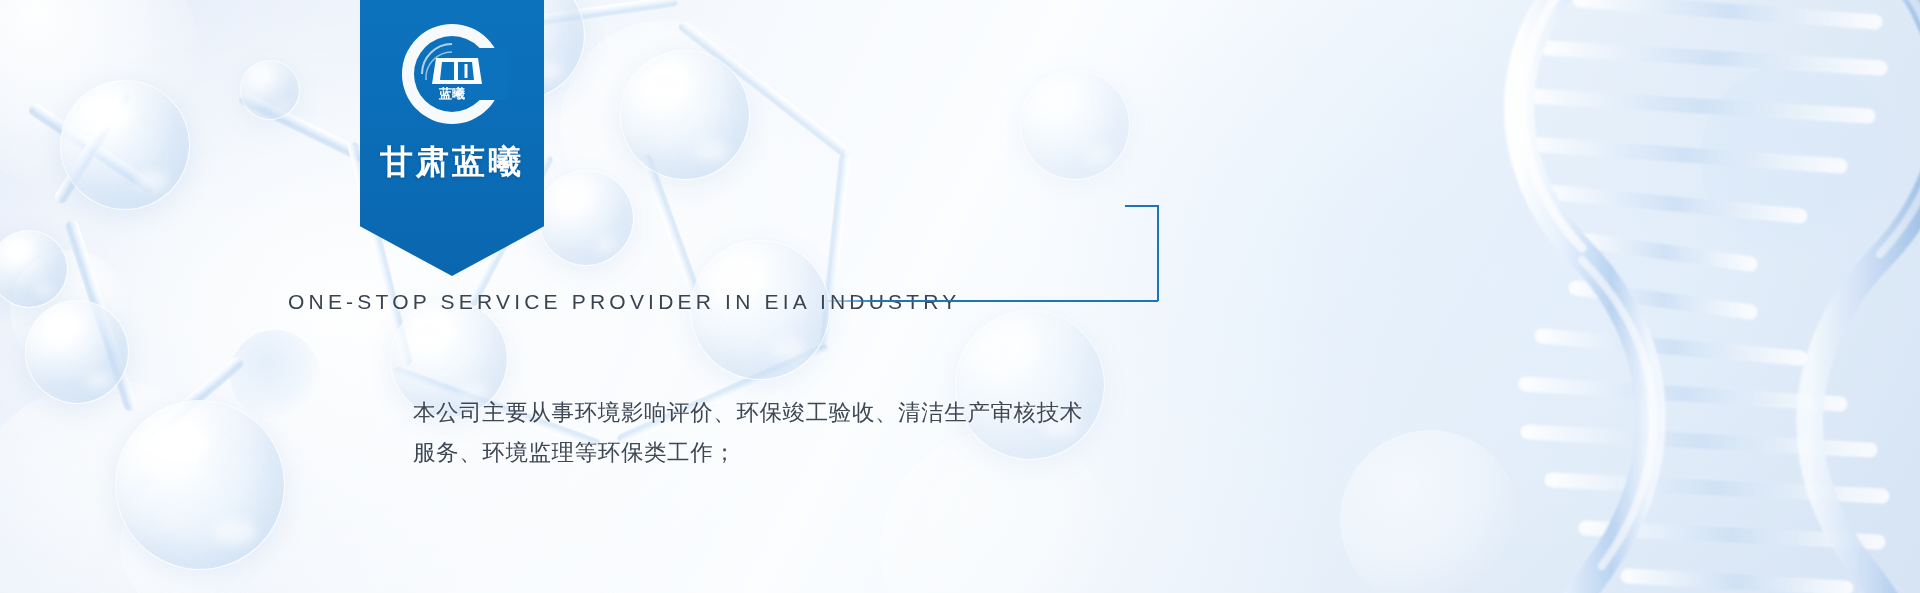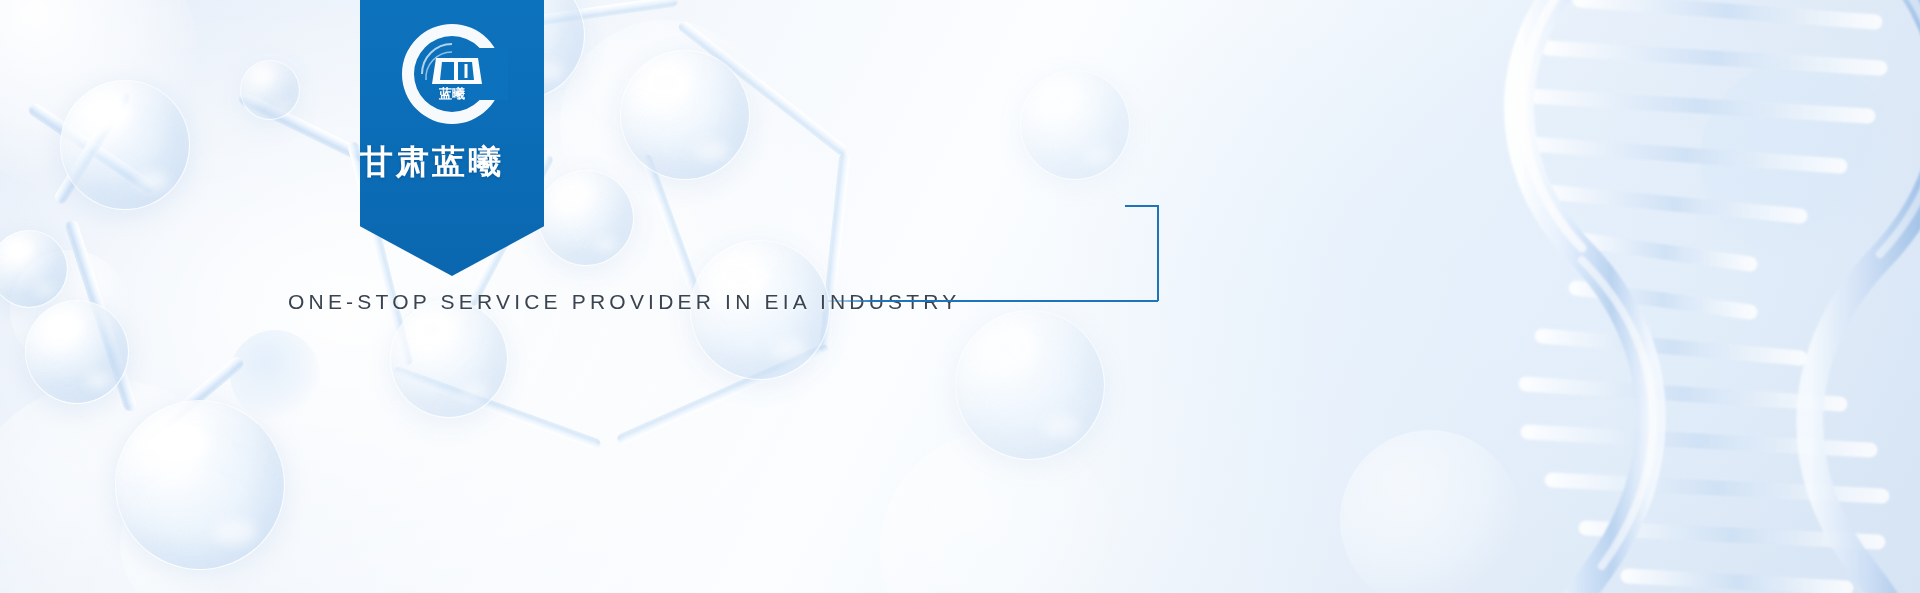--- a/index.html
+++ b/index.html
@@ -68,21 +68,21 @@
     background:linear-gradient(180deg,#0d72bd 0%, #0b6cb6 55%, #0a67af 100%);
     clip-path:polygon(0 0, 100% 0, 100% 82%, 50% 100%, 0 82%);
     box-shadow:0 4px 18px rgba(12,82,140,.28);
   }
   #logo-mark {
     position:absolute; left:50%; top:18px; transform:translateX(-50%);
     width:112px; height:112px;
   }
   #ribbon-name {
     position:absolute; left:0; right:0; top:140px;
-    text-align:left;
+    text-align:center;
     color:#ffffff;
     font-family:"DejaVu Sans", sans-serif;
     font-size:33px; font-weight:700; letter-spacing:3px;
     text-shadow:0 1px 3px rgba(0,50,95,.35);
   }
 
   
   #headline {
     position:absolute; left:540px; top:158px;
     font-family:"DejaVu Sans", sans-serif;
@@ -246,14 +246,16 @@
   </div>
 
   <div id="subline">ONE-STOP SERVICE PROVIDER IN EIA INDUSTRY</div>
 
   <div id="rule-h"></div>
   <div id="bracket">
     <div class="t"></div>
       <div class="v"></div>
   </div>
 
+  <div id="desc">本公司主要从事环境影响评价、环保竣工验收、清洁生产审核技术
+服务、环境监理等环保类工作；</div>
 
 </div>
 
 </body></html>

